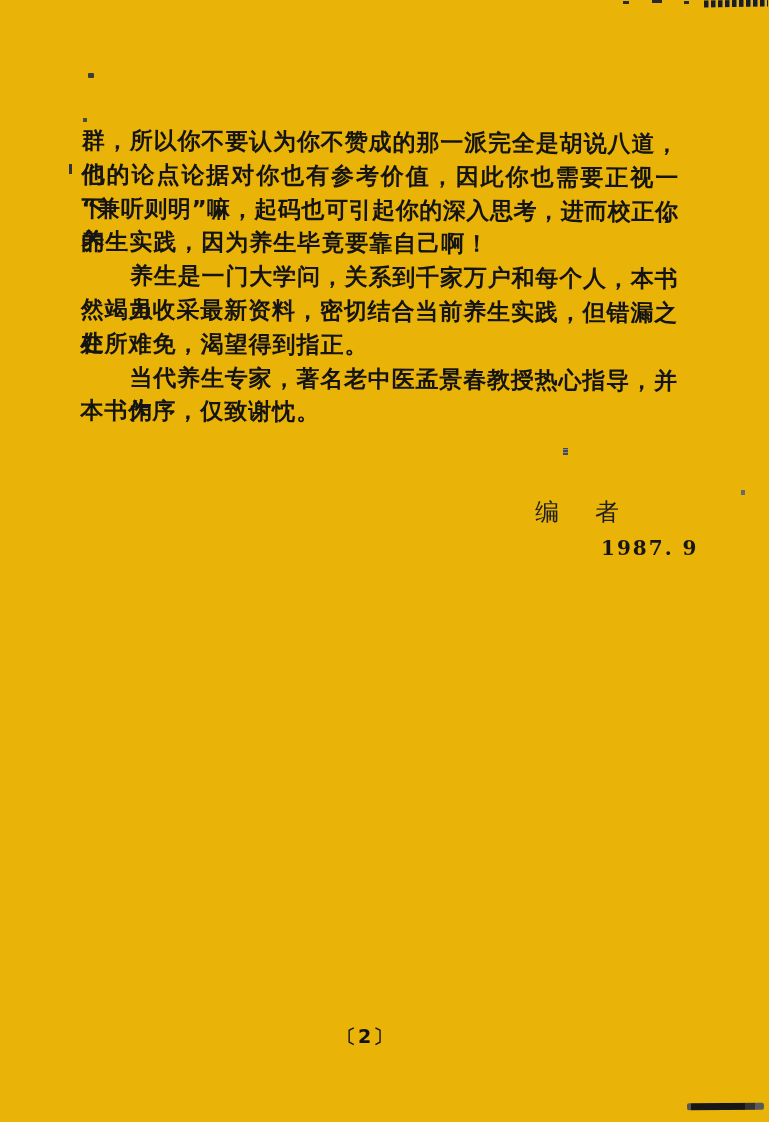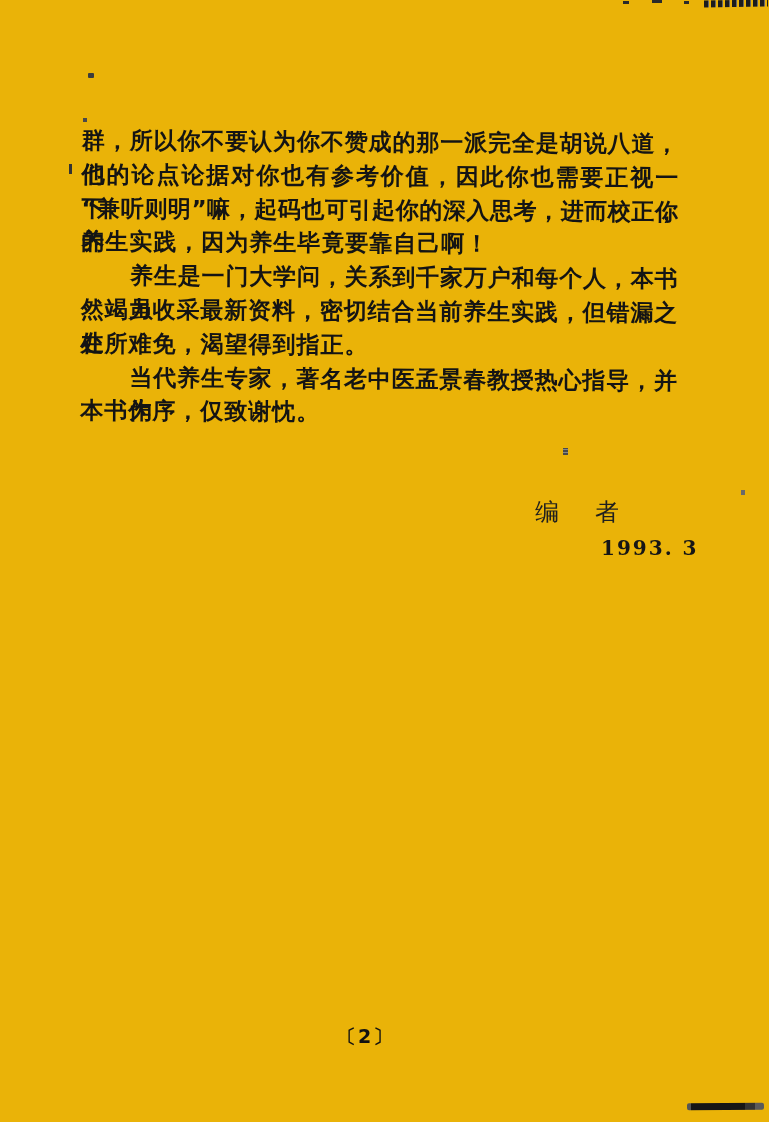--- a/index.html
+++ b/index.html
@@ -87,21 +87,21 @@
     <div class="line endline">在所难免，渴望得到指正。</div>
     <div class="line indent">当代养生专家，著名老中医孟景春教授热心指导，并为</div>
     <div class="line endline">本书作序，仅致谢忱。</div>
   </div>
 
   <div class="signature">
     <span>编</span>
     <span>者</span>
   </div>
 
-  <div class="sigdate">1993. 3</div>
+  <div class="sigdate">1987. 9</div>
 
   <div class="pagenum">〔2〕</div>
 
   <div class="artifact a-topright"></div>
   <div class="artifact a-topdot1"></div>
   <div class="artifact a-topdot2"></div>
   <div class="artifact a-topdot3"></div>
   <div class="artifact a-dot-a"></div>
   <div class="artifact a-dot-b"></div>
   <div class="artifact a-lefttick"></div>

